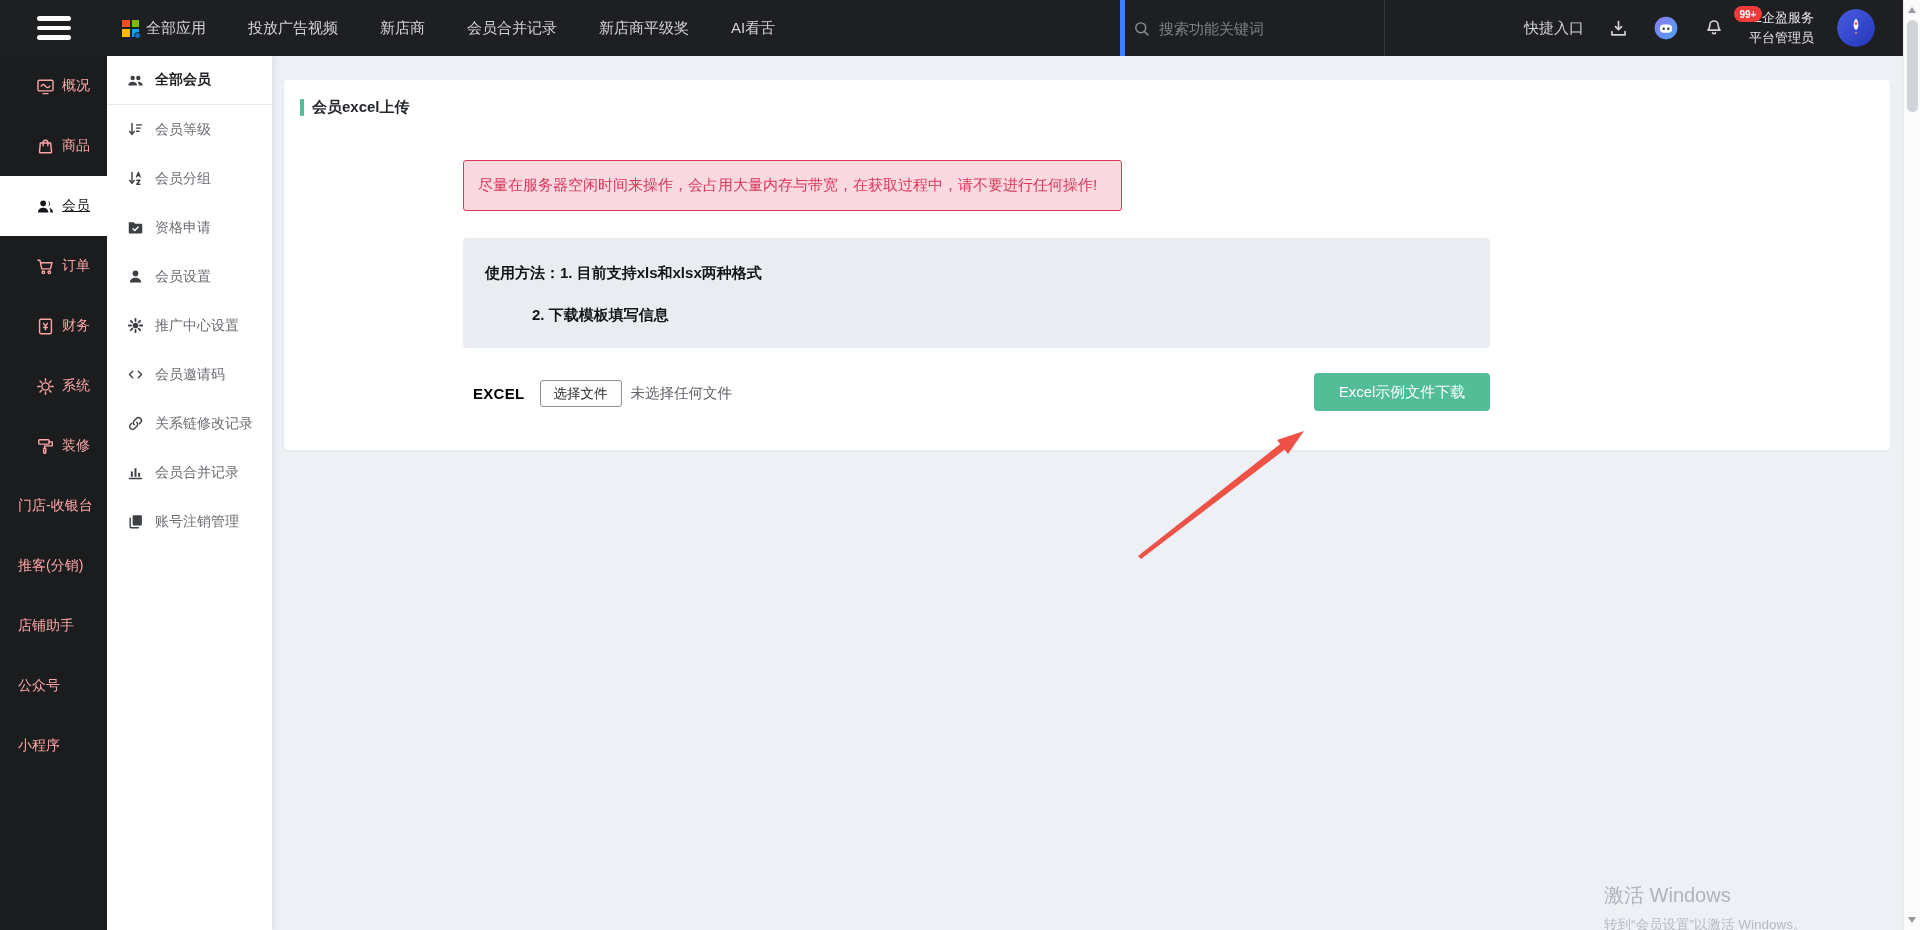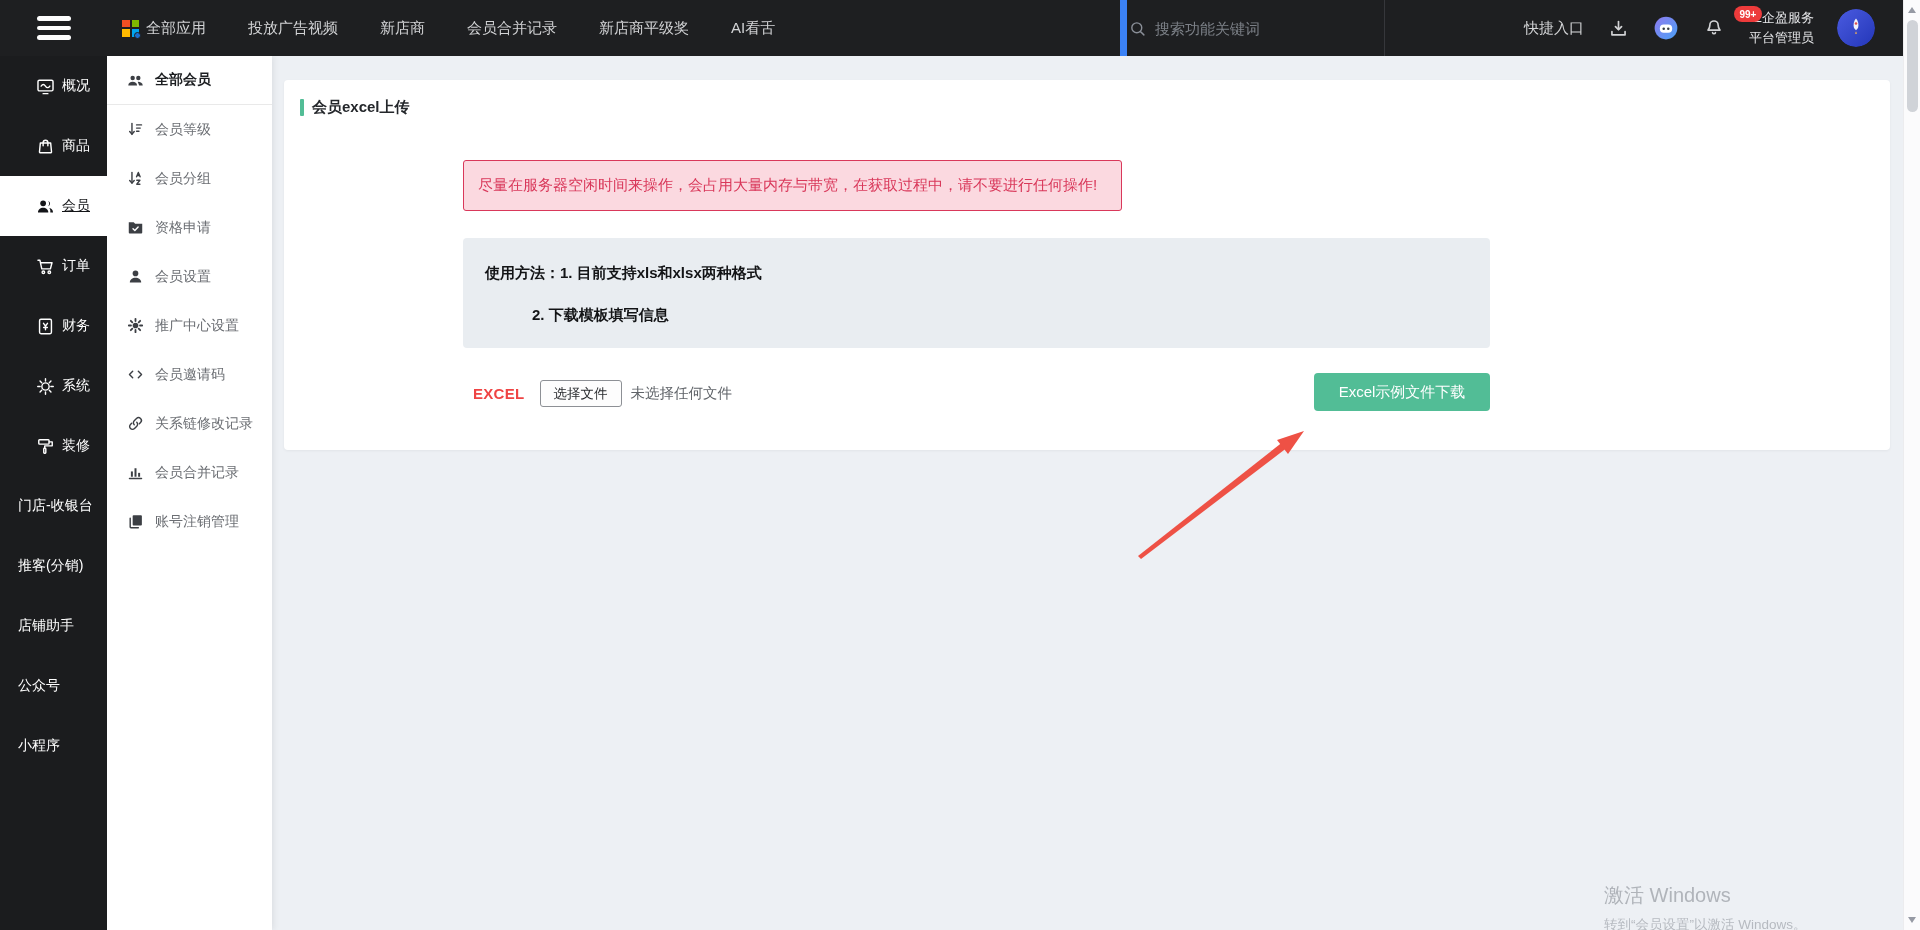--- a/index.html
+++ b/index.html
@@ -18,40 +18,40 @@
   .app-entry { display:flex; align-items:center; gap:7px; cursor:pointer; }
   .grid-icon { position:relative; width:17px; height:17px; }
   .grid-icon i { position:absolute; width:7.5px; height:7.5px; display:block; }
   .grid-icon .q1{ left:0; top:0; background:#f04f23;}
   .grid-icon .q2{ right:0; top:0; background:#7fba00;}
   .grid-icon .q3{ left:0; bottom:0; background:#ffb900;}
   .grid-icon .q4{ right:0; bottom:0; background:#00a4ef;}
   .grid-icon .dot{ position:absolute; right:-2px; bottom:-2px; width:7px; height:7px; border-radius:50%; background:#1b6fd0; border:1px solid #1e1f21;}
 
   .nav-search { position:absolute; left:1120px; top:0; width:265px; height:56px;
-                border-left:7px solid #3b82f6; border-right:1px solid #36373b;
-                display:flex; align-items:center; gap:9px; padding-left:2px; }
+                border-left:5px solid #3b82f6; border-right:1px solid #36373b;
+                display:flex; align-items:center; gap:9px; padding-left:8px; }
   .nav-search input { background:transparent; border:none; outline:none; color:#cfd0d3;
                       font-size:15px; width:190px; font-family:inherit; }
   .nav-search input::placeholder { color:#7c8087; }
 
   .nav-right { position:absolute; right:28px; top:0; height:56px; display:flex; align-items:center; gap:24px; }
   .quick-entry { font-size:15px; cursor:pointer; white-space:nowrap; }
   .icon-btn { display:flex; align-items:center; cursor:pointer; }
   .bell-wrap { position:relative; cursor:pointer; }
   .badge { position:absolute; top:-9px; left:11px; background:#ed3b3b; color:#fff; font-size:10px;
            font-weight:bold; border-radius:9px; padding:1.5px 5.5px; line-height:1.3;margin-left:20px; }
   .account { display:flex; align-items:center; gap:23px; cursor:pointer; }
   .account-text { text-align:right; font-size:13px; color:#e6e7e9; line-height:1.55; }
   .avatar { width:38px; height:38px; border-radius:50%; overflow:hidden; flex:0 0 38px; }
 
   
   .sidebar { position:absolute; top:56px; left:0; width:107px; bottom:0; background:#1b1c1e; z-index:15; }
   .side-item { height:60px; display:flex; align-items:center; gap:7px; padding-left:36px;
-               color:#ffffff; font-size:14px; cursor:pointer; white-space:nowrap; }
+               color:#fca5a5; font-size:14px; cursor:pointer; white-space:nowrap; }
   .side-item.noicon { padding-left:18px; }
   .side-item.active { background:#ffffff; color:#141518;text-decoration:underline; }
   .side-item svg { flex:0 0 19px; }
 
   
   .submenu { position:absolute; top:56px; left:107px; width:165px; bottom:0; background:#ffffff;
              box-shadow:2px 0 6px rgba(0,0,0,.07); z-index:10; }
   .sub-item { height:49px; display:flex; align-items:center; gap:11px; padding-left:20px;
               color:#6b6e73; font-size:14px; cursor:pointer; white-space:nowrap; }
   .sub-item svg { flex:0 0 17px; color:#3c3f44; }
@@ -68,21 +68,21 @@
   .alert { position:absolute; left:179px; top:80px; width:659px; height:51px;
            background:#fbd9e0; border:1px solid #d9385a; border-radius:3px; color:#d9385a;
            font-size:15px; display:flex; align-items:center; padding:0 14px; white-space:nowrap; }
 
   .usage-box { position:absolute; left:179px; top:158px; width:1027px; height:110px;
                background:#e9edf1; border-radius:4px; color:#131416; font-weight:bold; font-size:15px; }
   .usage-l1 { position:absolute; left:22px; top:26px; }
   .usage-l2 { position:absolute; left:69px; top:68px; }
 
   .excel-row { position:absolute; left:189px; top:300px; display:flex; align-items:center; }
-  .excel-label { font-weight:bold; font-size:15px; color:#ef4444; letter-spacing:.3px; }
+  .excel-label { font-weight:bold; font-size:15px; color:#000000; letter-spacing:.3px; }
   .file-btn { margin-left:15px; height:27px; padding:0 13px; font-size:13.5px; color:#2a2c2f;
               background:#fdfdfd; border:1px solid #8d9095; border-radius:3px; cursor:pointer;
               font-family:inherit; }
   .file-status { margin-left:9px; font-size:14.5px; color:#5f6368; }
 
   .dl-btn { position:absolute; left:1030px; top:293px; width:176px; height:38px; background:#52bd96;
             color:#fff; font-size:15px; border:none; border-radius:4px; cursor:pointer;
             font-family:inherit; }
 
   

